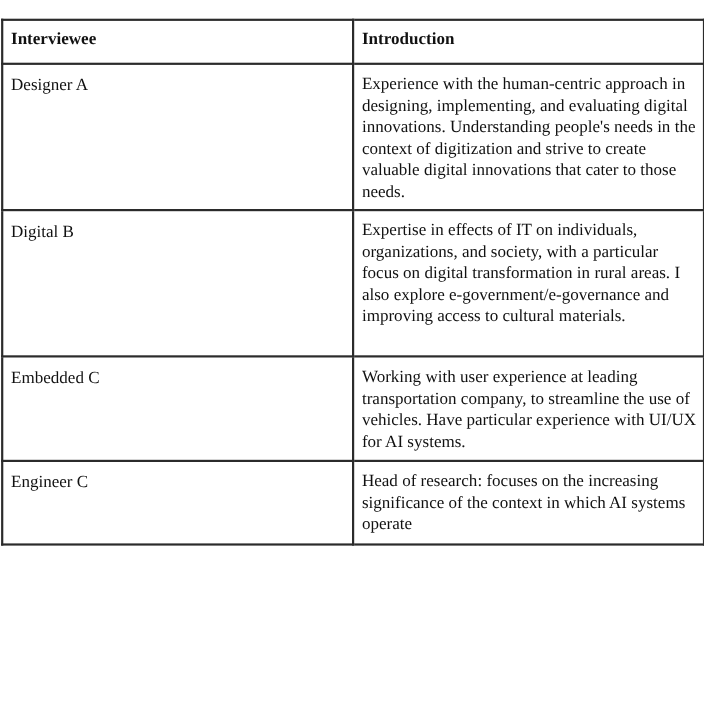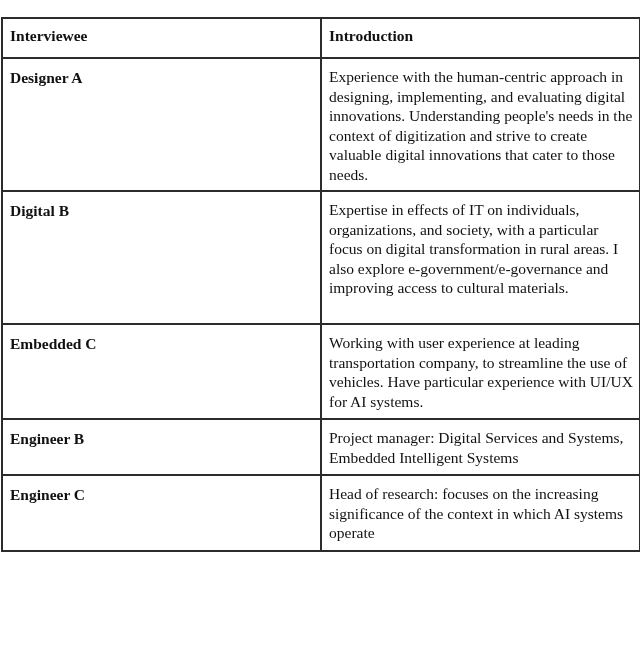--- a/index.html
+++ b/index.html
@@ -3,21 +3,21 @@
   <meta charset="utf-8">
   <style>
     html, body { margin: 0; padding: 0; background: #ffffff; }
     body { width: 640px; height: 656px; position: relative; overflow: hidden;
       font-family: "Liberation Serif", "DejaVu Serif", serif; color: #111; }
     table { position: absolute; top: 17px; left: 1px; width: 638px; border-collapse: collapse;
       table-layout: fixed; }
     td, th { border: 2px solid #2b2b2b; vertical-align: top; text-align: left;
       font-size: 15.5px; line-height: 19.5px; padding: 0 6px 0 7px; }
     th { font-weight: bold; height: 31px; padding-top: 7px; padding-bottom: 0; }
-    td.name { font-weight: bold; padding-top: 9px; }
+    td.name { font-weight: normal; padding-top: 9px; }
     td.intro { padding-top: 8px; }
     col.c1 { width: 319px; }
     col.c2 { width: 319px; }
     tr.r1 td { height: 122px; }
     tr.r2 td { height: 122px; }
     tr.r3 td { height: 84px; }
     tr.r4 td { height: 103px; }
     tr.r5 td { height: 45px; }
     tr.r6 td { height: 65px; }
   </style>
@@ -41,22 +41,18 @@
       <td class="intro">Experience with the human-centric approach in designing, implementing, and evaluating digital innovations. Understanding people's needs in the context of digitization and strive to create valuable digital innovations that cater to those needs.</td>
     </tr>
     <tr class="r2">
       <td class="name">Digital B</td>
       <td class="intro">Expertise in effects of IT on individuals, organizations, and society, with a particular focus on digital transformation in rural areas. I also explore e-government/e-governance and improving access to cultural materials.</td>
     </tr>
     <tr class="r3">
       <td class="name">Embedded C</td>
       <td class="intro">Working with user experience at leading transportation company, to streamline the use of vehicles. Have particular experience with UI/UX for AI systems.</td>
     </tr>
-    <tr class="r5">
-      <td class="name">Engineer B</td>
-      <td class="intro">Project manager: Digital Services and Systems, Embedded Intelligent Systems</td>
-    </tr>
     <tr class="r6">
       <td class="name">Engineer C</td>
       <td class="intro">Head of research: focuses on the increasing significance of the context in which AI systems operate</td>
     </tr>
   </tbody>
 </table>
 
 </body></html>

